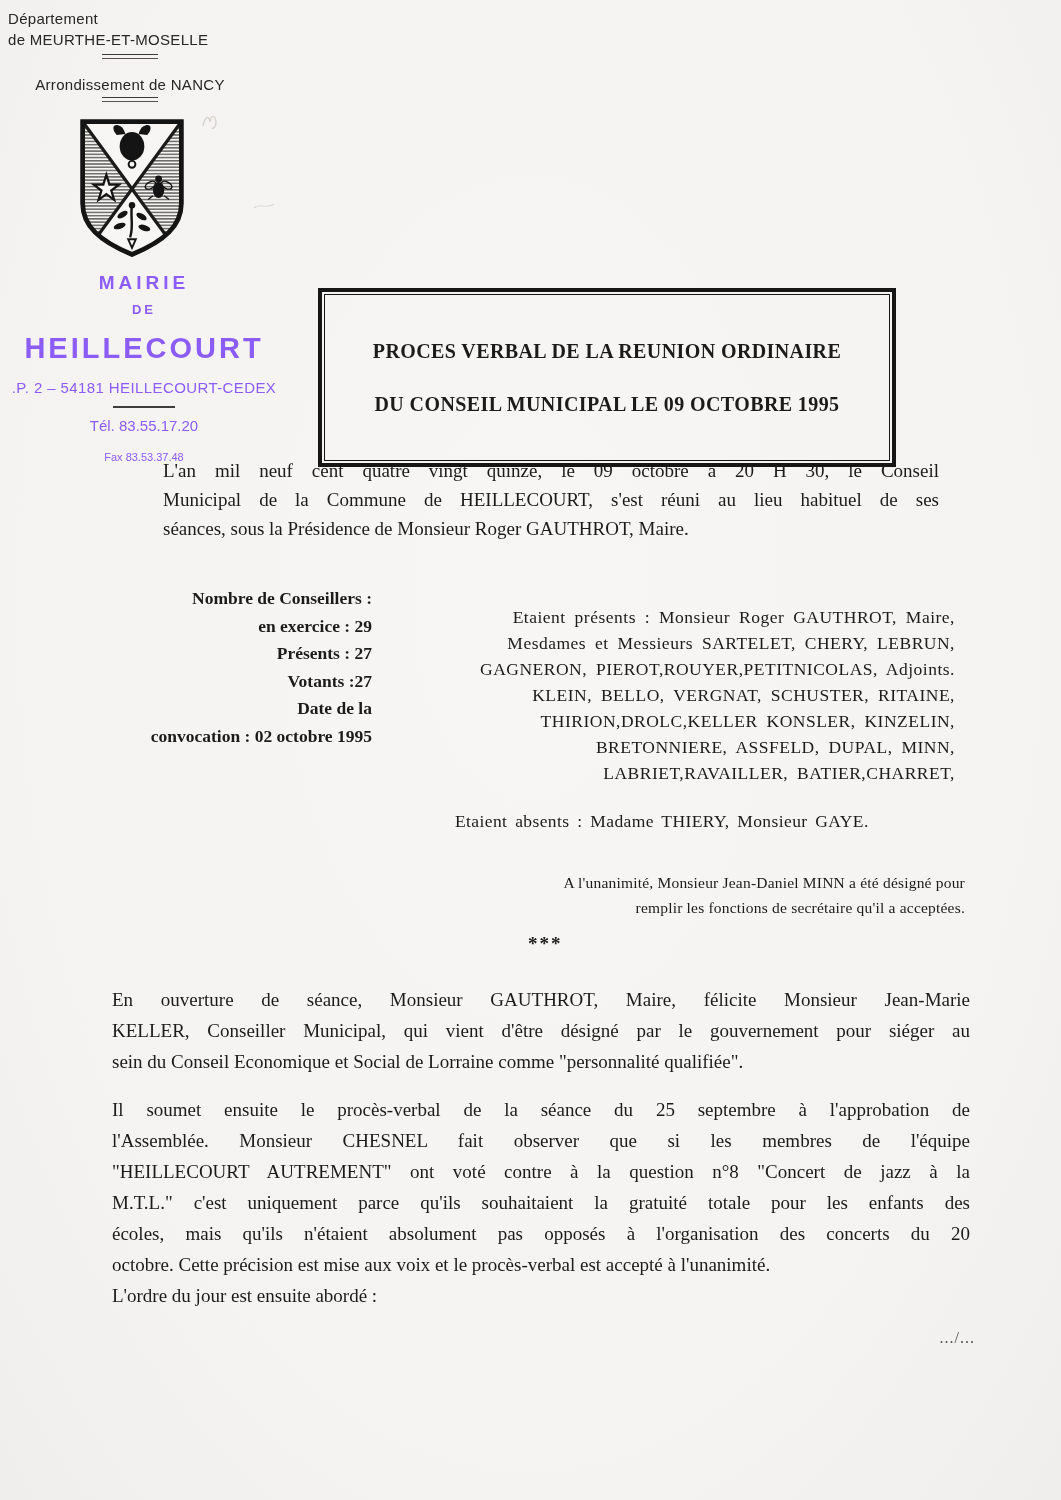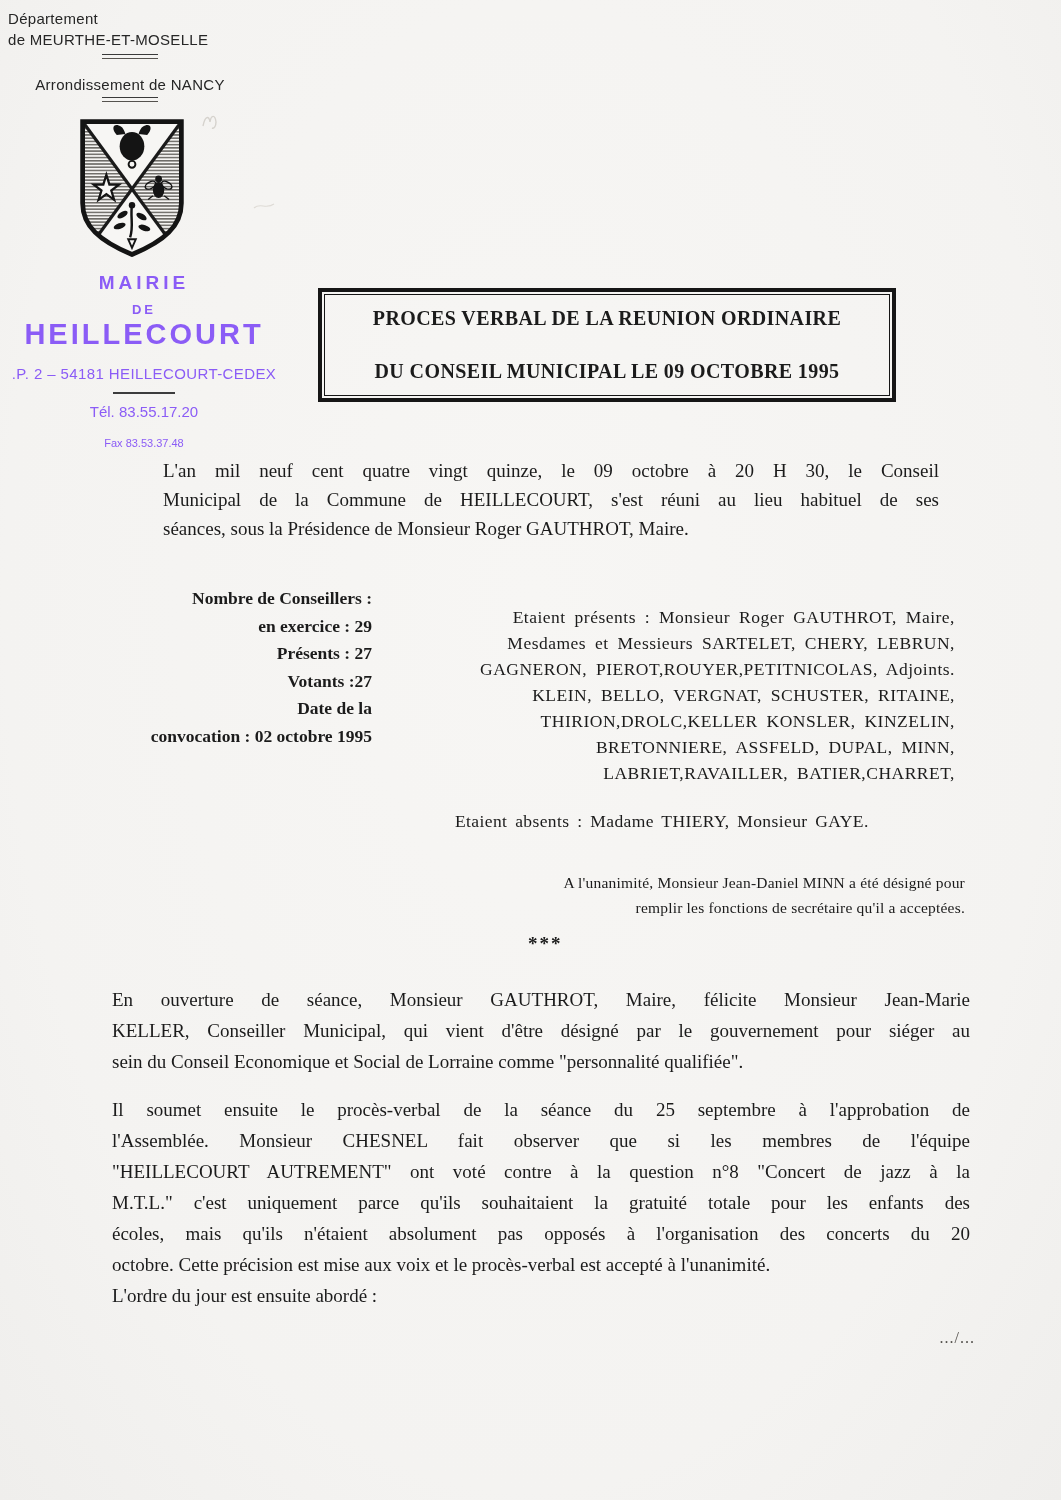--- a/index.html
+++ b/index.html
@@ -17,28 +17,28 @@
     font-size:15px; line-height:21px; color:#262626; letter-spacing:0.3px; }
   .mini-rule { width:56px; height:3px; margin:4px auto 0 auto;
     border-top:1.5px solid #3a3a3a; border-bottom:1px solid #55524e; }
   .arr-block { left:8px; top:76px; width:244px; text-align:center;
     font-size:15px; color:#262626; letter-spacing:0.3px; }
 
   
   .mairie { left:0px; top:272px; width:288px; text-align:center; color:#8b5cf6; }
   .mairie .l1 { font-size:19px; font-weight:bold; letter-spacing:4px; font-family:"Liberation Sans", sans-serif;}
   .mairie .l2 { font-size:13px; font-weight:bold; letter-spacing:3px; margin-top:8px; font-family:"Liberation Sans", sans-serif;}
-  .mairie .l3 { font-size:29px; font-weight:bold; letter-spacing:3px; margin-top:1px; font-family:"Liberation Sans", sans-serif;}
+  .mairie .l3 { font-size:29px; font-weight:bold; letter-spacing:3px; margin-top:15px; font-family:"Liberation Sans", sans-serif;}
   .mairie .addr { font-size:15px; margin-top:14px; letter-spacing:0.4px; font-family:"Liberation Sans", sans-serif; white-space:nowrap;}
   .mairie .rule2 { width:62px; height:0; border-top:2px solid #3c3c3c; margin:10px auto 0 auto; }
   .mairie .tel { font-size:15px; margin-top:9px; font-family:"Liberation Sans", sans-serif;}
   .mairie .fax { font-size:11px; margin-top:17px; font-family:"Liberation Sans", sans-serif;}
 
   
-  .titlebox { left:318px; top:288px; width:578px; height:114px;
+  .titlebox { left:318px; top:288px; width:578px; height:179px;
     border:4px solid #161616; box-sizing:border-box; background:transparent; }
   .titlebox .inner { position:absolute; inset:2px; border:1px solid #161616;
     display:flex; flex-direction:column; align-items:center; justify-content:center; gap:30px; }
   .titlebox .tline { font-weight:bold; font-size:20px; letter-spacing:0.4px; white-space:nowrap; }
   .jl { text-align:justify; text-align-last:justify; }
   .jl.last { text-align:left; text-align-last:left; }
   .pl { text-align:right; }
 
   .intro { left:163px; top:456px; width:776px; line-height:29px; font-size:19px; }
 

